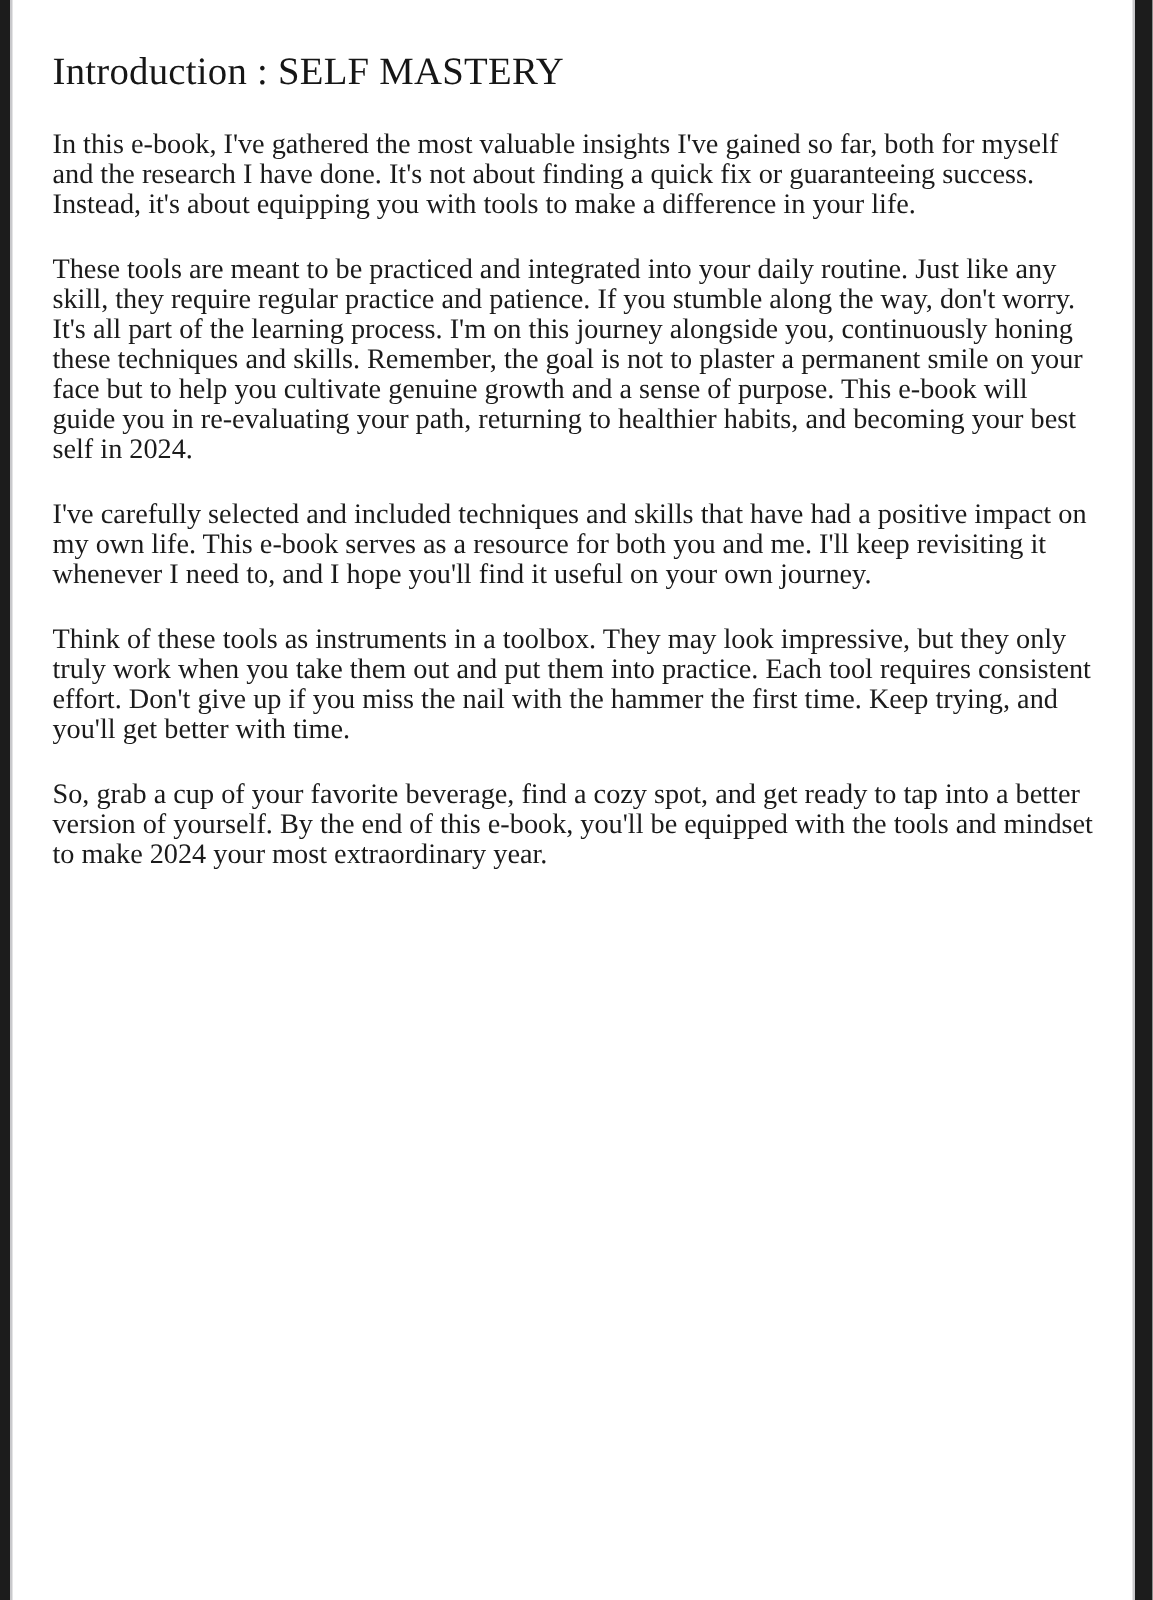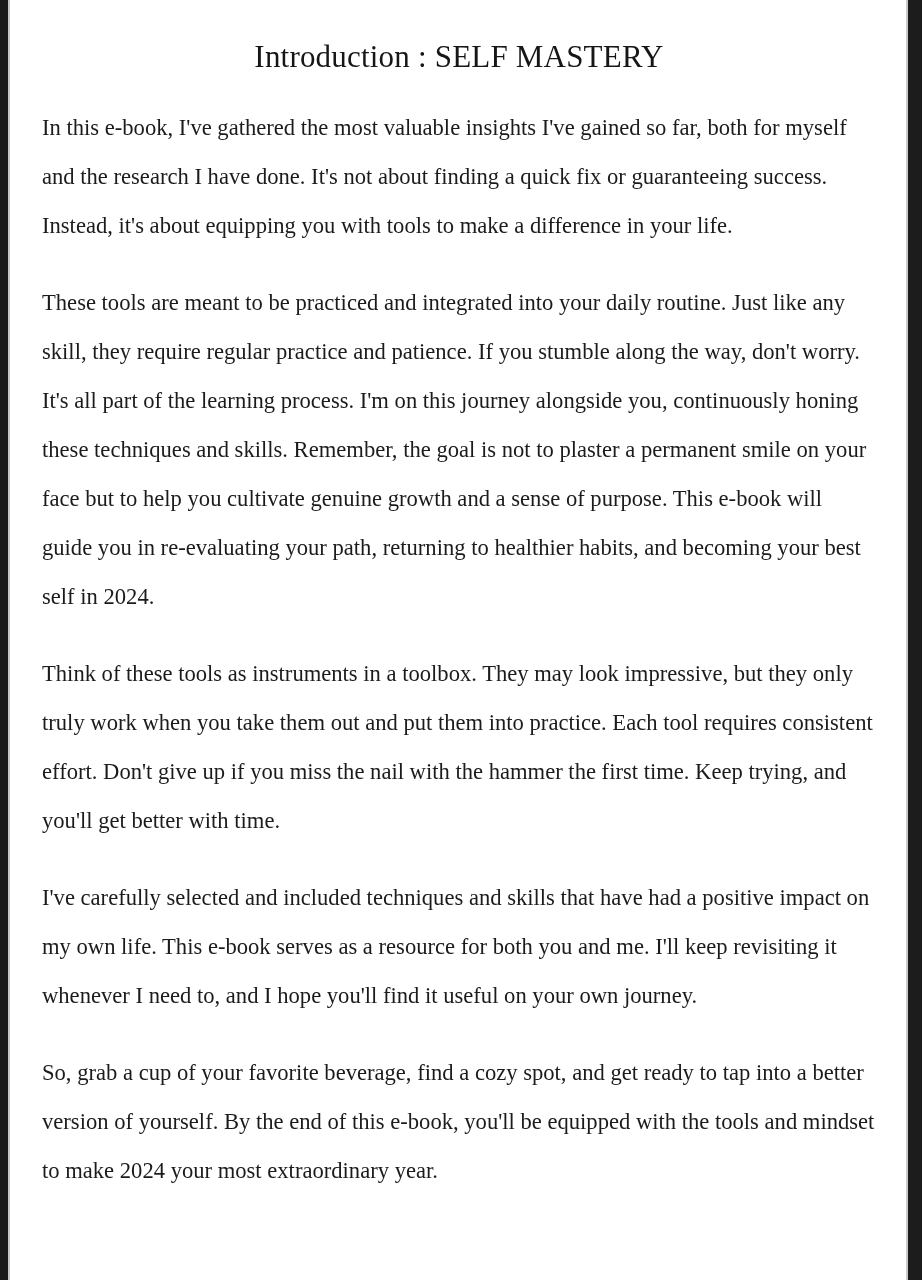--- a/index.html
+++ b/index.html
@@ -51,30 +51,30 @@
   }
 
   .page-inner {
     padding: 38px 30px 0 32px;
   }
 
   .doc-title {
     font-family: "Liberation Serif", "DejaVu Serif", serif;
     font-size: 31px;
     font-weight: normal;
-    text-align: center;
+    text-align: left;
     margin: 0 0 26px 0;
     letter-spacing: 0.2px;
     color: #161616;
     line-height: 1.25;
   }
 
   .body-copy {
     font-size: 22.6px;
-    line-height: 49px;
+    line-height: 24px;
     text-align: left;
     margin: 0 0 28px 0;
     color: #1b1b1b;
     -webkit-font-smoothing: antialiased;
   }
   .body-copy:last-child { margin-bottom: 0; font-family: Liberation Serif, serif; }
 </style>
 </head>
 <body>
 
@@ -83,23 +83,23 @@
 
 <div class="page">
   <div class="page-inner">
 
     <h1 class="doc-title">Introduction : SELF MASTERY</h1>
 
     <p class="body-copy">In this e-book, I've gathered the most valuable insights I've gained so far, both for myself and the research I have done. It's not about finding a quick fix or guaranteeing success. Instead, it's about equipping you with tools to make a difference in your life.</p>
 
     <p class="body-copy">These tools are meant to be practiced and integrated into your daily routine. Just like any skill, they require regular practice and patience. If you stumble along the way, don't worry. It's all part of the learning process. I'm on this journey alongside you, continuously honing these techniques and skills. Remember, the goal is not to plaster a permanent smile on your face but to help you cultivate genuine growth and a sense of purpose. This e-book will guide you in re-evaluating your path, returning to healthier habits, and becoming your best self in 2024.</p>
 
+    <p class="body-copy">I've carefully selected and included techniques and skills that have had a positive impact on my own life. This e-book serves as a resource for both you and me. I'll keep revisiting it whenever I need to, and I hope you'll find it useful on your own journey.</p>
+
     <p class="body-copy">Think of these tools as instruments in a toolbox. They may look impressive, but they only truly work when you take them out and put them into practice. Each tool requires consistent effort. Don't give up if you miss the nail with the hammer the first time. Keep trying, and you'll get better with time.</p>
-
-    <p class="body-copy">I've carefully selected and included techniques and skills that have had a positive impact on my own life. This e-book serves as a resource for both you and me. I'll keep revisiting it whenever I need to, and I hope you'll find it useful on your own journey.</p>
 
     <p class="body-copy">So, grab a cup of your favorite beverage, find a cozy spot, and get ready to tap into a better version of yourself. By the end of this e-book, you'll be equipped with the tools and mindset to make 2024 your most extraordinary year.</p>
 
   </div>
 </div>
 
 <div class="edge-hairline right"></div>
 <div class="edge-band right"></div>
 
 </body></html>

